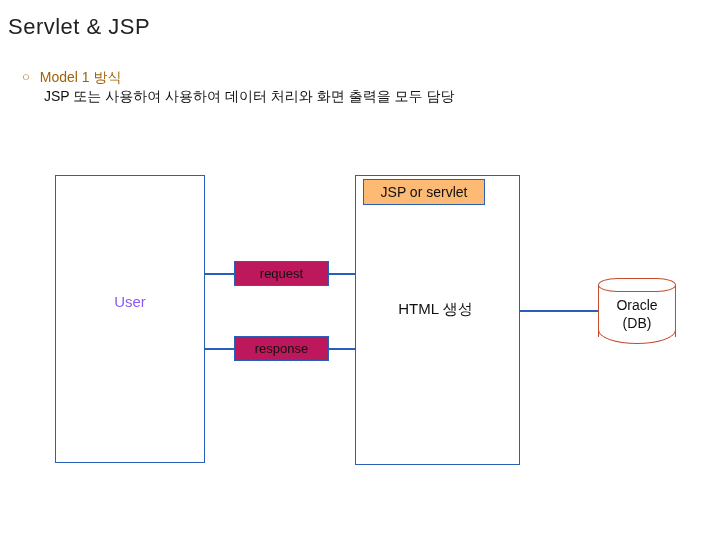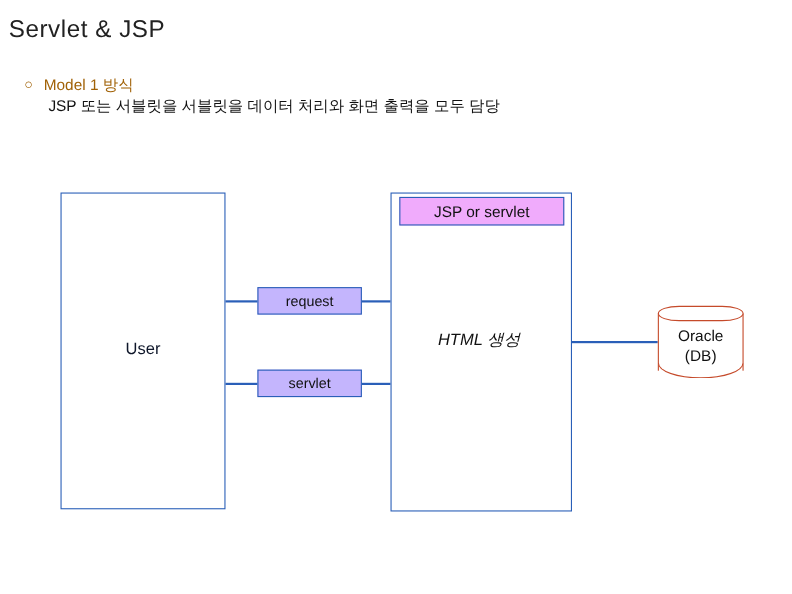--- a/index.html
+++ b/index.html
@@ -48,51 +48,50 @@
     border-color: #2a5fb8;
   }
   .jsp-box {
     left: 355px; top: 175px;
     width: 165px; height: 290px;
     border-color: #2a5fb8;
   }
   .jsp-header {
     position: absolute;
     left: 363px; top: 179px;
-    width: 150px; height: 26px;
+    width: 122px; height: 26px;
     border: 1px solid #2a5fb8;
-    background: #f0abfc;
+    background: #fdba74;
     text-align: center;
     font-size: 14px;
     line-height: 25px;
     color: #111;
   }
   .user-label {
     position: absolute;
-    left: 55px; top: 308px;
+    left: 55px; top: 292px;
     width: 150px;
     text-align: center;
     font-size: 15px;
     line-height: 1.35;
-    color: #0f172a;
+    color: #8b5cf6;
   }
   .html-label {
     position: absolute;
     left: 355px; top: 300px;
     width: 161px;
     text-align: center;
     font-size: 15px;
     color: #111;
-    font-style: italic;
   }
   
   .small-box {
     position: absolute;
     border: 1px solid #2a5fb8;
-    background: #c4b5fd;
+    background: #be185d;
     font-size: 13px;
     text-align: center;
     line-height: 23px;
     height: 25px;
     color: #111;
   }
   .req-box { left: 234px; top: 261px; width: 95px; }
   .res-box { left: 234px; top: 336px; width: 95px; }
   
   .conn {
@@ -150,33 +149,33 @@
 </style>
 </head>
 <body>
 
 <div class="title">Servlet &amp; JSP</div>
 
 <div class="bullet-row">
   <span class="circle">○</span>
   <span>Model 1 방식</span>
 </div>
-<div class="sub-line">JSP 또는 서블릿을 서블릿을 데이터 처리와 화면 출력을 모두 담당</div>
+<div class="sub-line">JSP 또는 사용하여 사용하여 데이터 처리와 화면 출력을 모두 담당</div>
 
 <div class="box user-box"></div>
 <div class="user-label">
   <div>User</div>
 </div>
 
 <div class="box jsp-box"></div>
 <div class="jsp-header">JSP or servlet</div>
 <div class="html-label">HTML 생성</div>
 
 <div class="small-box req-box">request</div>
-<div class="small-box res-box">servlet</div>
+<div class="small-box res-box">response</div>
 
 <div class="conn req-left"></div>
 <div class="conn req-right"></div>
 <div class="conn res-left"></div>
 <div class="conn res-right"></div>
 <div class="conn db-line"></div>
 
 <div class="db">
   <div class="body"></div>
   <div class="bottom"></div>

